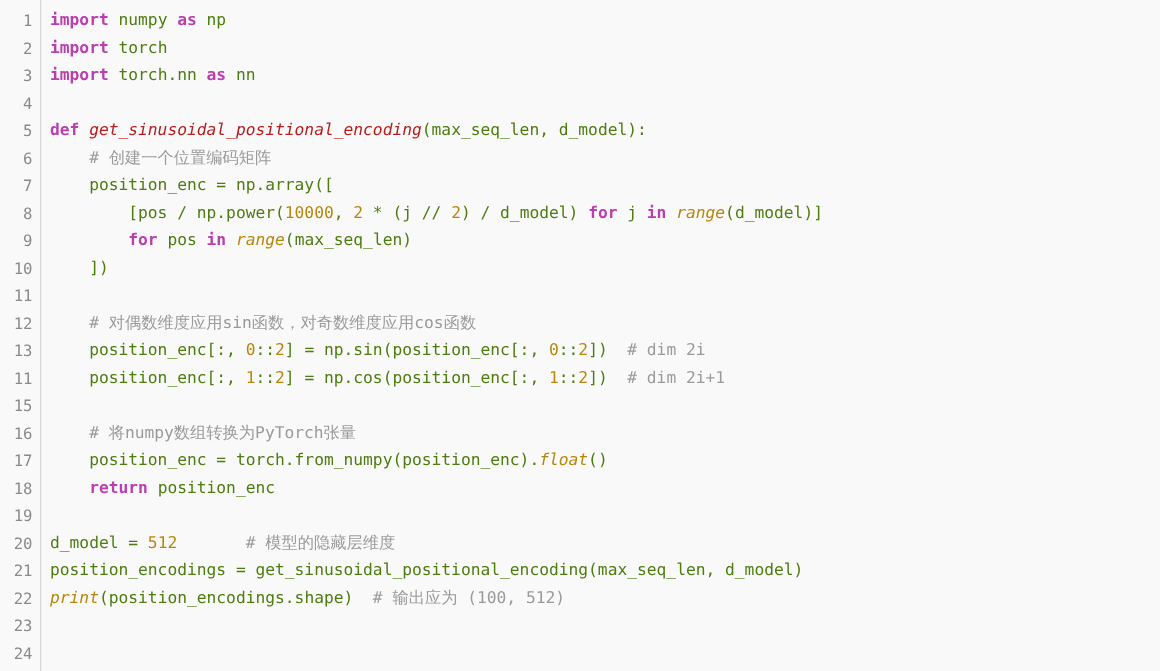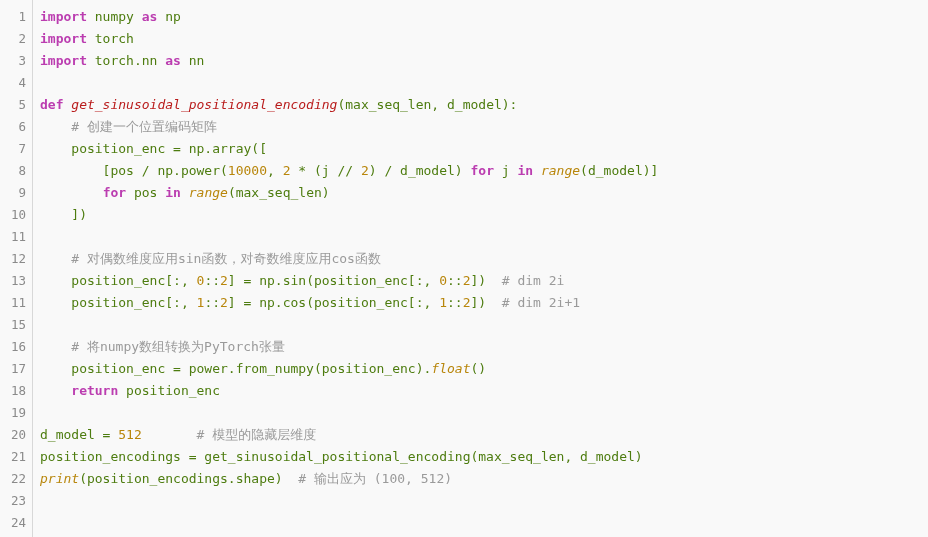--- a/index.html
+++ b/index.html
@@ -109,21 +109,21 @@
       <div class="code-line"><span class="tok-plain">    position_enc = np.array([</span></div>
       <div class="code-line"><span class="tok-plain">        [pos / np.power(</span><span class="tok-num">10000</span><span class="tok-plain">, </span><span class="tok-num">2</span><span class="tok-plain"> * (j // </span><span class="tok-num">2</span><span class="tok-plain">) / d_model) </span><span class="tok-kw">for</span><span class="tok-plain"> j </span><span class="tok-kw">in</span><span class="tok-plain"> </span><span class="tok-builtin">range</span><span class="tok-plain">(d_model)]</span></div>
       <div class="code-line"><span class="tok-plain">        </span><span class="tok-kw">for</span><span class="tok-plain"> pos </span><span class="tok-kw">in</span><span class="tok-plain"> </span><span class="tok-builtin">range</span><span class="tok-plain">(max_seq_len)</span></div>
       <div class="code-line"><span class="tok-plain">    ])</span></div>
       <div class="code-line">&nbsp;</div>
       <div class="code-line"><span class="tok-comment">    # 对偶数维度应用sin函数，对奇数维度应用cos函数</span></div>
       <div class="code-line"><span class="tok-plain">    position_enc[:, </span><span class="tok-num">0</span><span class="tok-plain">::</span><span class="tok-num">2</span><span class="tok-plain">] = np.sin(position_enc[:, </span><span class="tok-num">0</span><span class="tok-plain">::</span><span class="tok-num">2</span><span class="tok-plain">])  </span><span class="tok-comment"># dim 2i</span></div>
       <div class="code-line"><span class="tok-plain">    position_enc[:, </span><span class="tok-num">1</span><span class="tok-plain">::</span><span class="tok-num">2</span><span class="tok-plain">] = np.cos(position_enc[:, </span><span class="tok-num">1</span><span class="tok-plain">::</span><span class="tok-num">2</span><span class="tok-plain">])  </span><span class="tok-comment"># dim 2i+1</span></div>
       <div class="code-line">&nbsp;</div>
       <div class="code-line"><span class="tok-comment">    # 将numpy数组转换为PyTorch张量</span></div>
-      <div class="code-line"><span class="tok-plain">    position_enc = power.from_numpy(position_enc).</span><span class="tok-builtin">float</span><span class="tok-plain">()</span></div>
+      <div class="code-line"><span class="tok-plain">    position_enc = torch.from_numpy(position_enc).</span><span class="tok-builtin">float</span><span class="tok-plain">()</span></div>
       <div class="code-line"><span class="tok-plain">    </span><span class="tok-kw">return</span><span class="tok-plain"> position_enc</span></div>
       <div class="code-line">&nbsp;</div>
       <div class="code-line"><span class="tok-plain">d_model = </span><span class="tok-num">512</span><span class="tok-plain">       </span><span class="tok-comment"># 模型的隐藏层维度</span></div>
       <div class="code-line"><span class="tok-plain">position_encodings = get_sinusoidal_positional_encoding(max_seq_len, d_model)</span></div>
       <div class="code-line"><span class="tok-builtin">print</span><span class="tok-plain">(position_encodings.shape)  </span><span class="tok-comment"># 输出应为 (100, 512)</span></div>
     </div>
 
 </div>
 
 </body></html>

